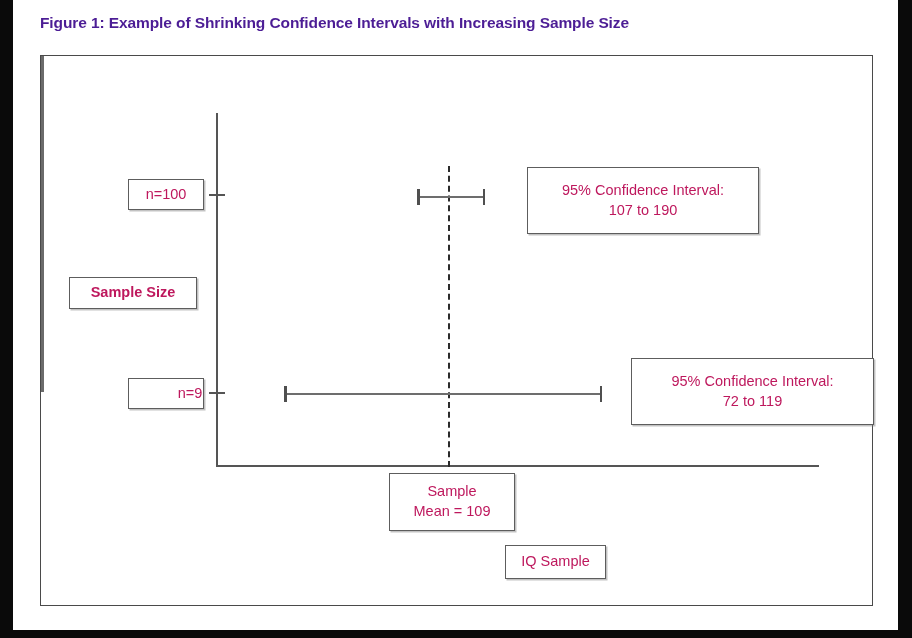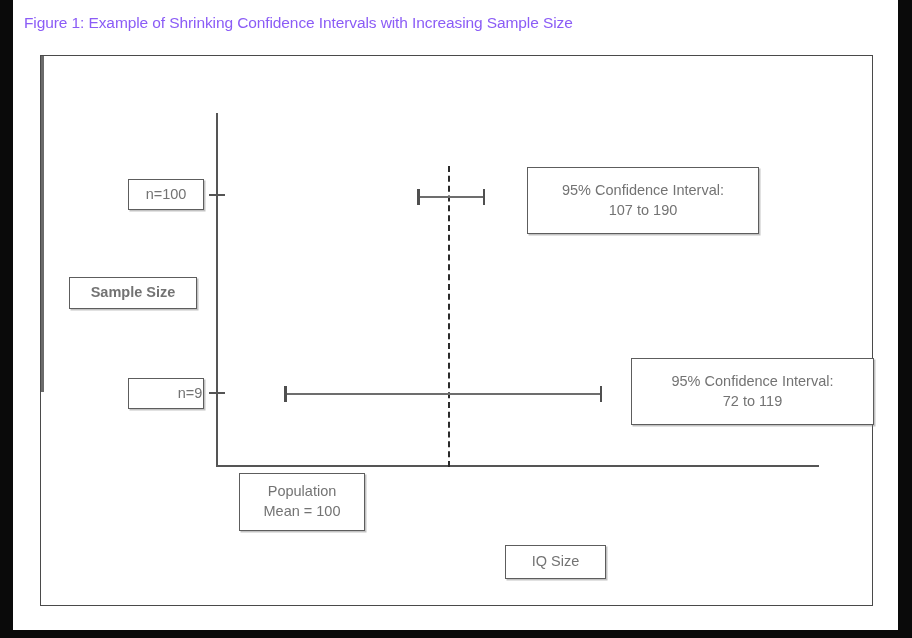--- a/index.html
+++ b/index.html
@@ -22,25 +22,25 @@
   #card {
     position: absolute;
     left: 13px;
     top: 0px;
     width: 885px;
     height: 630px;
     background: #ffffff;
   }
   #figure-title {
     position: absolute;
-    left: 11px;
+    left: 27px;
     top: 14px;
     font-size: 15.5px;
-    font-weight: normal;
-    color: #8b5cf6;
+    font-weight: bold;
+    color: #4c1d95;
     letter-spacing: -0.1px;
     white-space: nowrap;
   }
   #frame {
     position: absolute;
     left: 27px;
     top: 55px;
     width: 833px;
     height: 551px;
     border: 1.5px solid #4a4a4a;
@@ -117,21 +117,21 @@
 
   .label-box {
     position: absolute;
     background: #ffffff;
     border: 1.5px solid #5d5d5d;
     box-sizing: border-box;
     display: flex;
     flex-direction: column;
     align-items: center;
     justify-content: center;
-    color: #737373;
+    color: #be185d;
     font-size: 14.5px;
     line-height: 1.35;
     text-align: center;
     box-shadow: 1.5px 1.5px 0 rgba(120,120,120,0.45);
   }
   #box-n100 {
     left: 87px;
     top: 123px;
     width: 76px;
     height: 31px;
@@ -226,25 +226,25 @@
       <div class="label-box" id="box-ci-upper">
         <span class="lbl-line">95% Confidence Interval:</span>
         <span class="lbl-line">107 to 190</span>
       </div>
 
       <div class="label-box" id="box-ci-lower">
         <span class="lbl-line">95% Confidence Interval:</span>
         <span class="lbl-line">72 to 119</span>
       </div>
 
-      <div class="label-box" id="box-pop-mean">
-        <span class="lbl-line">Population</span>
-        <span class="lbl-line">Mean = 100</span>
-      </div>
-
+
+      <div class="label-box" id="box-sample-mean">
+        <span class="lbl-line">Sample</span>
+        <span class="lbl-line">Mean = 109</span>
+      </div>
 
       <div class="label-box" id="box-iq-score">
-        <span class="lbl-line">IQ Size</span>
+        <span class="lbl-line">IQ Sample</span>
       </div>
 
     </div>
   </div>
 </div>
 
 </body></html>

